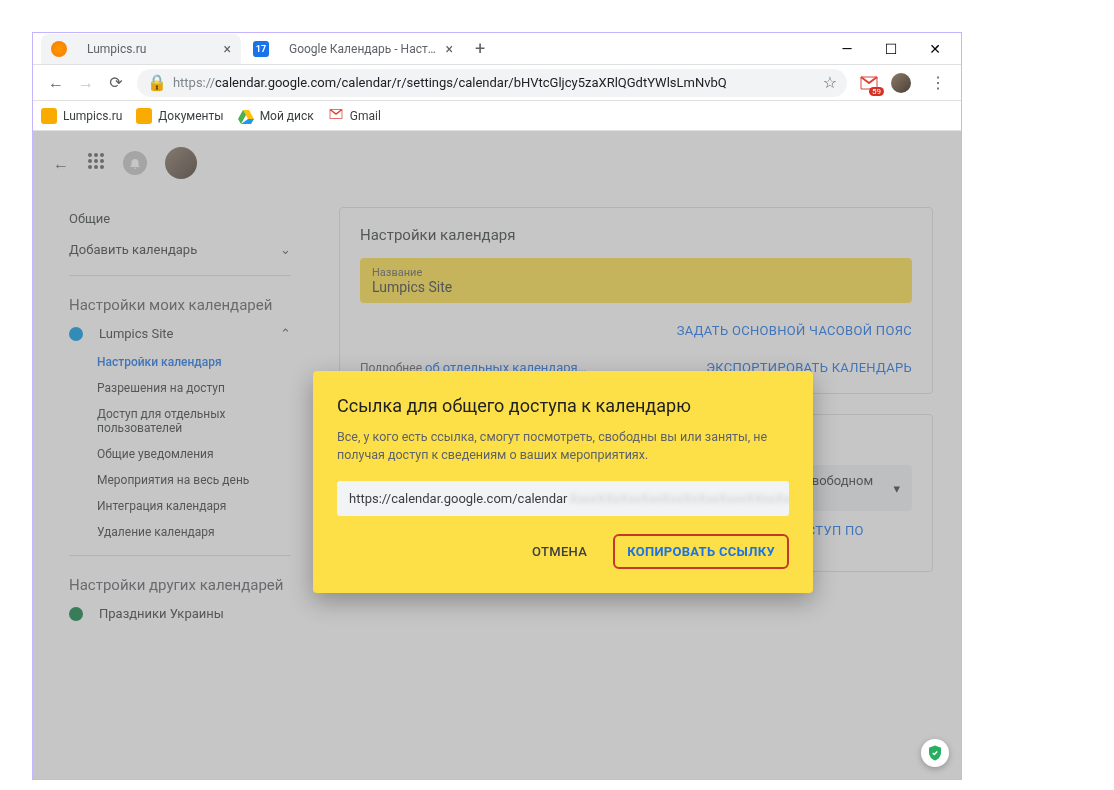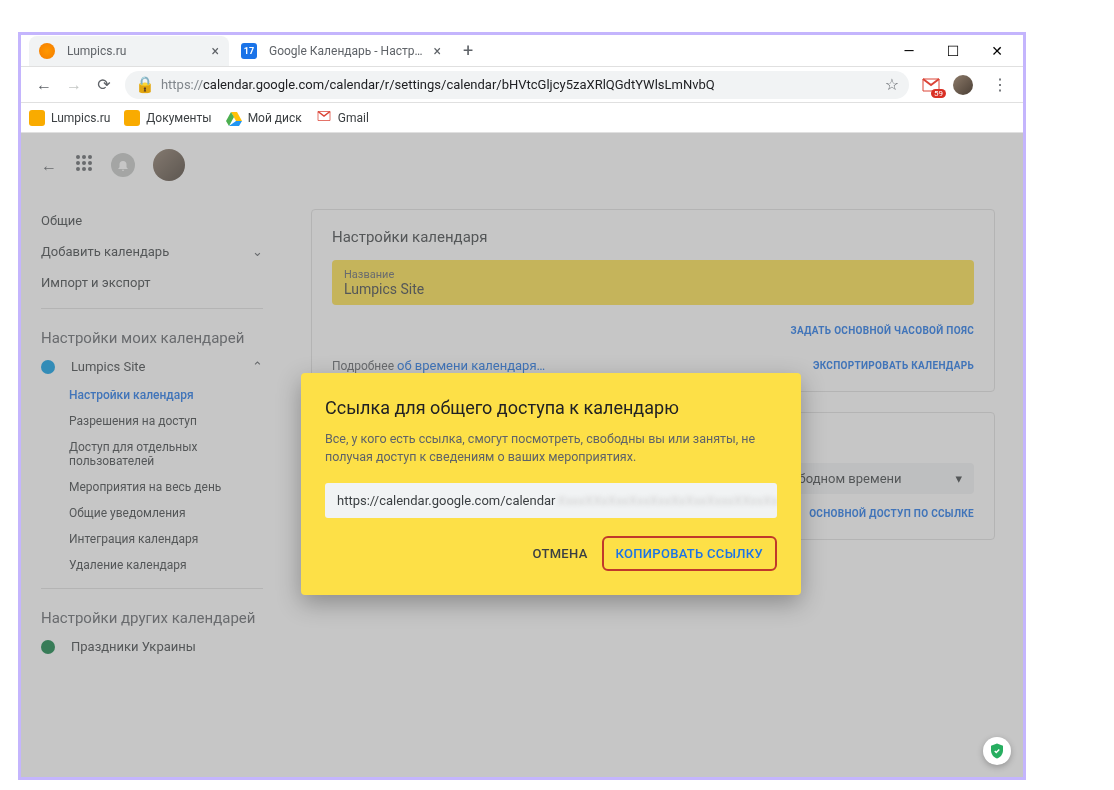--- a/index.html
+++ b/index.html
@@ -1,25 +1,25 @@
 <!DOCTYPE html>
 <html><head>
 <meta charset="utf-8">
 <style>
 * { box-sizing: border-box; margin: 0; padding: 0; font-family: Roboto, Arial, sans-serif; }
 body { background: #fff; width: 1114px; height: 790px; overflow: hidden; position: relative; }
-.window-frame { border: 3px solid #c4b5fd; position: absolute; left: 18px; top: 32px; width: 1008px; height: 748px; background: #fff; overflow: hidden; }
+.window-frame { border: 1px solid #c4b5fd; position: absolute; left: 32px; top: 32px; width: 930px; height: 748px; background: #fff; overflow: hidden; }
 
 
 .titlebar { height: 32px; background: #fff; display: flex; align-items: center; border-bottom: 1px solid #e0e0e0; }
 .tabs-row { display: flex; align-items: center; flex: 1; padding-left: 8px; }
 .tab { display: flex; align-items: center; height: 30px; padding: 0 10px; font-size: 12px; color: #5f6368; border-radius: 8px 8px 0 0; margin-right: 2px; max-width: 220px; min-width: 200px; background: #fff; }
 .tab.active { background: #fff; }
 .tab.inactive { background: #f1f3f4; }
-.tab-favicon { width: 16px; height: 16px; margin-right: 12px; flex-shrink: 0; }
+.tab-favicon { width: 16px; height: 16px; margin-right: 20px; flex-shrink: 0; }
 .tab-title { white-space: nowrap; overflow: hidden; text-overflow: ellipsis; flex: 1; }
 .tab-close { margin-left: 8px; color: #5f6368; font-size: 14px; cursor: pointer; }
 .new-tab { padding: 0 10px; color: #5f6368; font-size: 18px; cursor: pointer; }
 .win-controls { display: flex; padding-right: 4px; }
 .win-btn { width: 44px; height: 30px; display: flex; align-items: center; justify-content: center; color: #000; font-size: 14px; cursor: pointer; }
 
 
 .addrbar { height: 36px; display: flex; align-items: center; padding: 0 8px; border-bottom: 1px solid #e0e0e0; }
 .nav-btn { width: 30px; height: 30px; display: flex; align-items: center; justify-content: center; color: #5f6368; cursor: pointer; }
 .omnibox { flex: 1; display: flex; align-items: center; height: 28px; background: #f1f3f4; border-radius: 14px; padding: 0 10px; margin: 0 6px; }
@@ -41,54 +41,54 @@
 .app-header { height: 64px; display: flex; align-items: center; padding: 0 20px; }
 .app-back { color: #5f6368; margin-right: 18px; cursor: pointer; }
 .app-title { font-size: 22px; color: #3c4043; flex: 1; }
 .header-actions { display: flex; align-items: center; gap: 18px; }
 .grid-icon { color: #5f6368; cursor: pointer; }
 .bell { width: 24px; height: 24px; border-radius: 50%; background: #c4c7c5; display: flex; align-items: center; justify-content: center; color: #fff; cursor: pointer; }
 .avatar { width: 32px; height: 32px; border-radius: 50%; background: linear-gradient(135deg, #8d7b6a, #4a3f35); cursor: pointer; }
 .avatar.small { width: 20px; height: 20px; }
 
 
-.main { display: flex; height: calc(100% - 64px); }
+.main { display: flex; height: calc(100% - 64px); margin-left: 16px; }
 .sidebar { width: 262px; overflow-y: auto; padding: 8px 0 8px 0; font-size: 13px; color: #3c4043; }
 .sb-item { padding: 8px 20px; cursor: pointer; display: flex; align-items: center; justify-content: space-between; }
 .sb-divider { margin: 10px 20px; border-top: 1px solid #e0e0e0; }
 .sb-heading { padding: 10px 20px 4px; font-size: 15px; color: #5f6368; }
 .sb-cal { padding: 8px 20px; display: flex; align-items: center; cursor: pointer; }
 .cal-dot { width: 14px; height: 14px; border-radius: 50%; margin-right: 16px; }
 .sb-sub { padding: 6px 20px 6px 48px; cursor: pointer; font-size: 12px; }
 .sb-sub.active { color: #1a73e8; font-weight: 500; }
 .chev { color: #5f6368; }
 
 .content { flex: 1; padding: 12px 28px; overflow-y: auto; }
 .card { background: #fff; border: 1px solid #e0e0e0; border-radius: 4px; padding: 18px 20px; margin-bottom: 20px; }
 .card h3 { font-size: 15px; font-weight: 400; color: #3c4043; margin-bottom: 14px; }
 .field-label { font-size: 11px; color: #5f6368; }
 .field-value { font-size: 14px; color: #3c4043; margin-bottom: 16px; }
 .action-row { display: flex; justify-content: space-between; align-items: center; margin-top: 12px; }
 .link { color: #1a73e8; font-size: 13px; cursor: pointer; }
-.btn-link { color: #1a73e8; font-size: 10px; font-weight: 700; letter-spacing: 0.3px; cursor: pointer; }
+.btn-link { color: #1a73e8; font-size: 13px; font-weight: 400; letter-spacing: 0.3px; cursor: pointer; }
 .perm-row { display: flex; align-items: center; gap: 10px; margin-bottom: 10px; }
 .checkbox { width: 18px; height: 18px; background: #1a73e8; border-radius: 2px; display: flex; align-items: center; justify-content: center; color: #fff; font-size: 14px; cursor: pointer; }
 .select { flex: 1; background: #f1f3f4; padding: 8px 12px; border-radius: 4px; font-size: 13px; color: #3c4043; display: flex; justify-content: space-between; align-items: center; cursor: pointer; margin-left: 8px; }
 .subtext { font-size: 12px; color: #5f6368; }
 
 
 .overlay { position: absolute; inset: 0; background: rgba(120,120,120,0.42); }
 .dialog { position: absolute; left: 280px; top: 240px; width: 500px; background: #fde047; border-radius: 4px; box-shadow: 0 8px 24px rgba(0,0,0,0.3); padding: 24px; z-index: 10; }
 .dialog h2 { font-size: 18px; color: #202124; font-weight: 400; margin-bottom: 12px; }
 .dialog p { font-size: 12.5px; color: #5f6368; line-height: 1.4; margin-bottom: 18px; }
 .urlbox { background: #f1f3f4; padding: 10px 12px; font-size: 13px; color: #3c4043; border-radius: 3px; margin-bottom: 18px; white-space: nowrap; overflow: hidden; }
 .urlbox .blurred { color: #d0d0d0; filter: blur(2px); margin-left: 2px; }
-.dialog-actions { display: flex; justify-content: flex-end; align-items: center; gap: 2px; text-align: center; }
+.dialog-actions { display: flex; justify-content: flex-end; align-items: center; gap: 14px; text-align: center; }
 .d-btn { padding: 8px 12px; font-size: 13px; font-weight: 500; letter-spacing: 0.3px; cursor: pointer; color: #3c4043; border-radius: 4px; }
-.d-btn.primary { color: #1a73e8; border: 2.5px solid #c0392b; border-radius: 6px; }
+.d-btn.primary { color: #1a73e8; border: 2.5px solid #c0392b; border-radius: 6px; font-weight: bold; }
 
 
 .shield-badge { position: absolute; right: 12px; bottom: 12px; width: 28px; height: 28px; border-radius: 50%; background: #fff; display: flex; align-items: center; justify-content: center; box-shadow: 0 2px 6px rgba(0,0,0,0.25); z-index: 20; }
 .shield-badge svg { fill: #27ae60; }
 </style>
 </head>
 <body>
 
 <div class="window-frame">
 
@@ -192,35 +192,32 @@
 
     <div class="main">
       <div class="sidebar">
         <div class="sb-item">
             <span>Общие</span>
           </div>
         <div class="sb-item">
             <span>Добавить календарь</span>
             <span class="chev">⌄</span>
           </div>
-        <div class="sb-item">
-            <span>Импорт и экспорт</span>
-          </div>
         <div class="sb-divider"></div>
         <div class="sb-heading">Настройки моих календарей</div>
         <div class="sb-cal">
           <div class="cal-dot" style="background:#039be5;"></div>
           <span style="flex:1;">Lumpics Site</span>
           <span class="chev">⌃</span>
         </div>
         <div class="sb-sub active">Настройки календаря</div>
         <div class="sb-sub">Разрешения на доступ</div>
         <div class="sb-sub">Доступ для отдельных пользователей</div>
+        <div class="sb-sub">Общие уведомления</div>
         <div class="sb-sub">Мероприятия на весь день</div>
-        <div class="sb-sub">Общие уведомления</div>
         <div class="sb-sub">Интеграция календаря</div>
         <div class="sb-sub">Удаление календаря</div>
         <div class="sb-divider"></div>
         <div class="sb-heading">Настройки других календарей</div>
         <div class="sb-cal">
           <div class="cal-dot" style="background:#0b8043;"></div>
           <span>Праздники Украины</span>
         </div>
       </div>
 
@@ -229,21 +226,21 @@
           <h3>Настройки календаря</h3>
           <div style="background:#fde047;padding:8px 12px;border-radius:4px;margin-bottom:20px;">
             <div class="field-label">Название</div>
             <div class="field-value" style="margin-bottom:0;">Lumpics Site</div>
           </div>
           <div class="action-row">
             <span></span>
             <span class="btn-link">ЗАДАТЬ ОСНОВНОЙ ЧАСОВОЙ ПОЯС</span>
           </div>
           <div class="action-row" style="margin-top:22px;">
-            <span class="subtext"><span>Подробнее </span><span class="link">об времени календаря…</span></span>
+            <span class="subtext"><span>Подробнее </span><span class="link">об отдельных календаря…</span></span>
             <span class="btn-link">ЭКСПОРТИРОВАТЬ КАЛЕНДАРЬ</span>
           </div>
         </div>
 
         <div class="card">
           <h3>Разрешения на доступ</h3>
           <div class="perm-row">
             <div class="checkbox">✓</div>
             <span>Сделать общедоступным</span>
             <div class="select">

